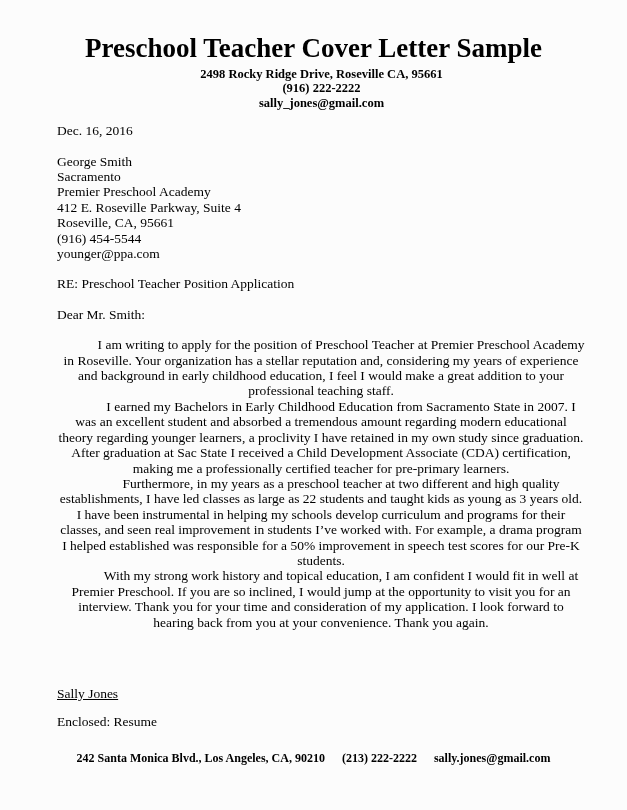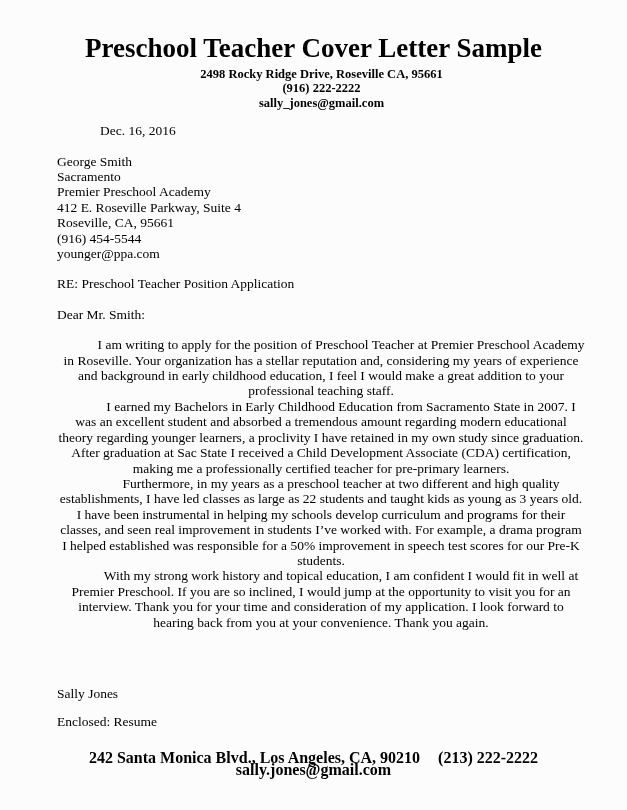--- a/index.html
+++ b/index.html
@@ -25,33 +25,33 @@
     font-size: 12.5px;
     font-weight: bold;
     line-height: 14.5px;
     padding-left: 16px;
   }
   .content {
     padding: 0 42px 0 57px;
     font-size: 13.5px;
     line-height: 15.4px;
   }
-  .date { margin-top: 13px; margin-left: 43px; }
+  .date { margin-top: 13px; }
   .block { margin-top: 15px; }
   .recipient div { margin: 0; }
   p.para { margin: 0; text-indent: 40px; text-align: center; }
   .closing { margin-top: 15px; }
-  .signature { margin-top: 56px; }
+  .signature { margin-top: 56px; text-decoration: underline; }
   .enclosure { margin-top: 13px; }
   .footer {
     position: absolute;
     left: 0; right: 0;
     top: 752px;
     text-align: center;
-    font-size: 16px;
+    font-size: 12px;
     font-weight: bold;
     line-height: 12px;
   }
   .footer .seg { display: inline-block; margin: 0 7px; }
 </style>
 </head>
 <body>
 
 <div class="page">
 

